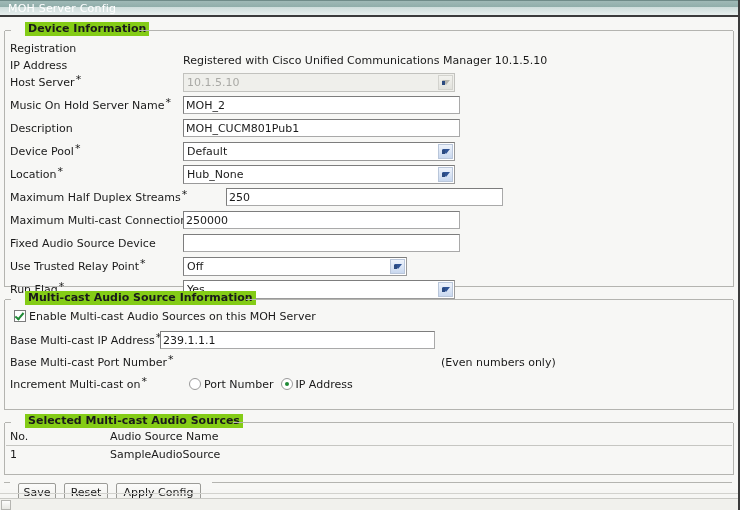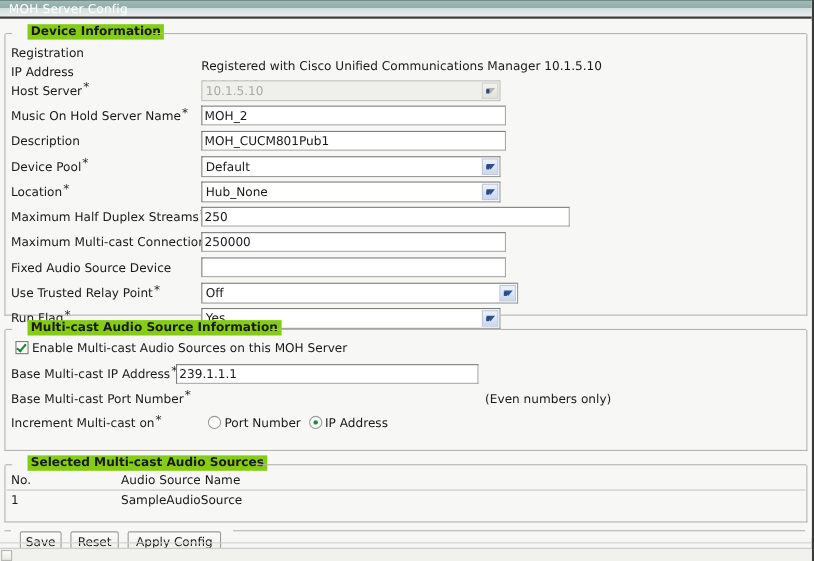--- a/index.html
+++ b/index.html
@@ -373,36 +373,36 @@
         <div class="sel" style="width:272px;">
           <div class="sel-text">Hub_None</div>
           <div class="sel-btn">
               <span class="chev"></span>
             </div>
         </div>
       </div>
 
       <div class="row" style="top:157px;">
         <div class="lbl"><span>Maximum Half Duplex Streams</span><span class="req">*</span></div>
-        <input class="tinput" style="width: 335px;" value="250">
+        <input class="tinput" style="width: 277px; margin-left: 43px;" value="250">
       </div>
 
       <div class="row" style="top:180px;">
         <div class="lbl"><span>Maximum Multi-cast Connections</span><span class="req">*</span></div>
         <input class="tinput" style="width: 277px;" value="250000">
       </div>
 
       <div class="row" style="top:203px;">
         <div class="lbl">Fixed Audio Source Device</div>
         <input class="tinput" style="width: 277px;" value="">
       </div>
 
       <div class="row" style="top:226px;">
         <div class="lbl"><span>Use Trusted Relay Point</span><span class="req">*</span></div>
-        <div class="sel" style="width:288px;">
+        <div class="sel" style="width:224px;">
           <div class="sel-text">Off</div>
           <div class="sel-btn">
               <span class="chev"></span>
             </div>
         </div>
       </div>
 
       <div class="row" style="top:249px;">
         <div class="lbl"><span>Run Flag</span><span class="req">*</span></div>
         <div class="sel" style="width:272px;">

